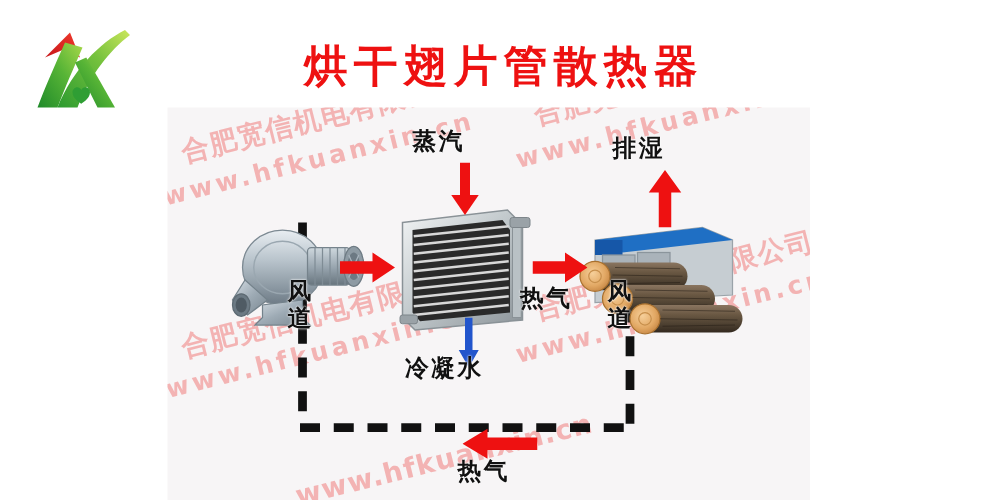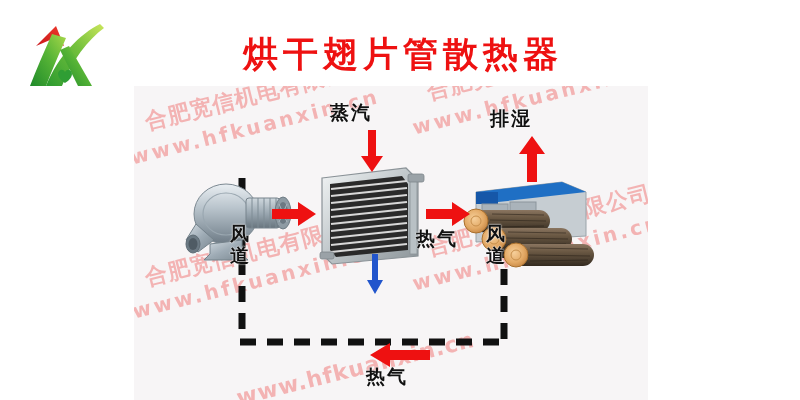--- a/index.html
+++ b/index.html
@@ -333,20 +333,21 @@
 
     <div class="arrow ar-return">
       <svg width="60" height="26" viewBox="0 0 60 26">
         <polygon points="60,8 20,8 20,1 0,13 20,25 20,18 60,18" fill="#ee1111"></polygon>
       </svg>
     </div>
 
     <div class="lbl lbl-steam">蒸汽</div>
     <div class="lbl lbl-exhaust">排湿</div>
     <div class="lbl lbl-hotair-r">热气</div>
+    <div class="lbl lbl-cond">冷凝水</div>
     <div class="lbl lbl-hotair-b">热气</div>
 
     <div class="lbl lbl-duct-l">
       <span>风</span>
       <span>道</span>
     </div>
 
     <div class="lbl lbl-duct-r">
       <span>风</span>
       <span>道</span>

